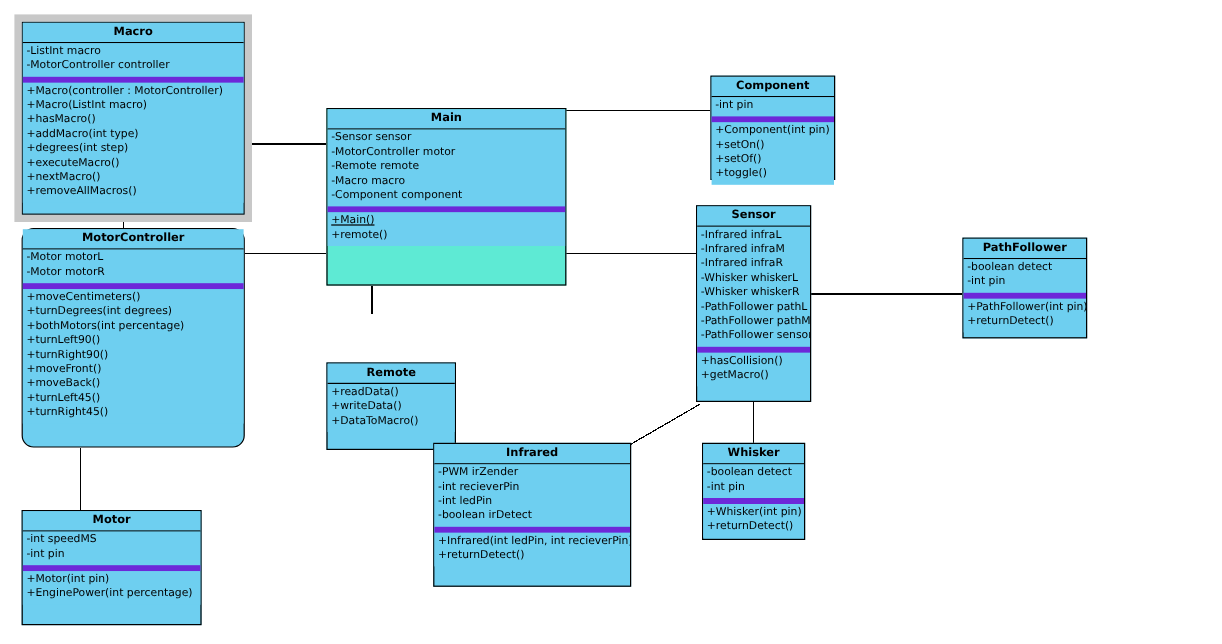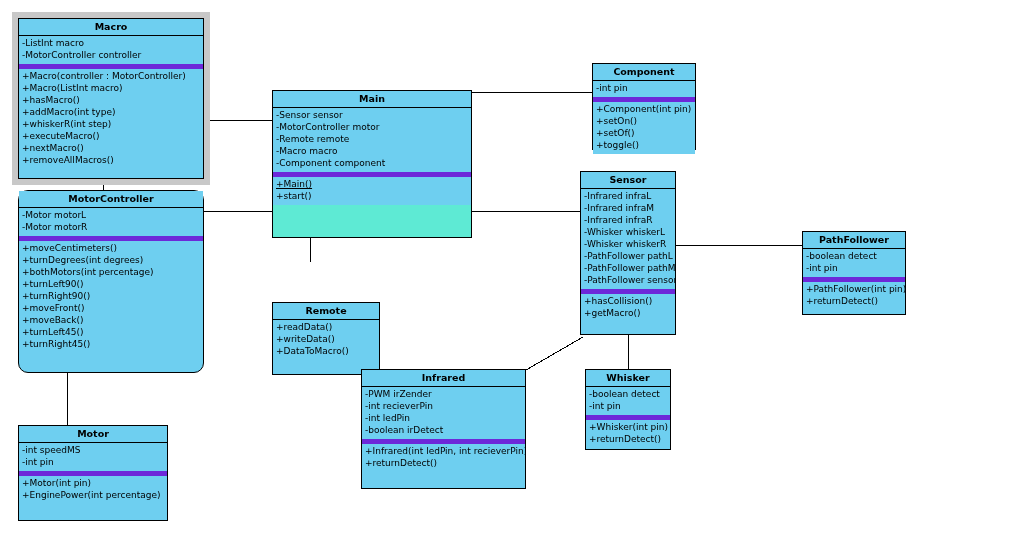--- a/index.html
+++ b/index.html
@@ -90,21 +90,21 @@
         <div class="cls-title">Macro</div>
         <div class="cls-section with-rule">
           <div class="cls-row">-ListInt macro</div>
           <div class="cls-row">-MotorController controller</div>
         </div>
         <div class="cls-section">
           <div class="cls-row">+Macro(controller : MotorController)</div>
           <div class="cls-row">+Macro(ListInt macro)</div>
           <div class="cls-row">+hasMacro()</div>
           <div class="cls-row">+addMacro(int type)</div>
-          <div class="cls-row">+whiskerR(int step)</div>
+          <div class="cls-row">+degrees(int step)</div>
           <div class="cls-row">+executeMacro()</div>
           <div class="cls-row">+nextMacro()</div>
           <div class="cls-row">+removeAllMacros()</div>
         </div>
       </div>
       <div class="uml-class" style="left: 18px; top: 190px; width: 186px; height: 183px; background: rgb(110, 207, 240); border-color: rgb(0, 0, 0); border-radius: 10px;">
         <div class="cls-title">MotorController</div>
         <div class="cls-section with-rule">
           <div class="cls-row">-Motor motorL</div>
           <div class="cls-row">-Motor motorR</div>
@@ -136,21 +136,21 @@
         <div class="cls-title">Main</div>
         <div class="cls-section with-rule">
           <div class="cls-row">-Sensor sensor</div>
           <div class="cls-row">-MotorController motor</div>
           <div class="cls-row">-Remote remote</div>
           <div class="cls-row">-Macro macro</div>
           <div class="cls-row">-Component component</div>
         </div>
         <div class="cls-section">
           <div class="cls-row static">+Main()</div>
-          <div class="cls-row">+start()</div>
+          <div class="cls-row">+remote()</div>
         </div>
       </div>
       <div class="uml-class" style="left: 272px; top: 262px; width: 108px; height: 73px; background: rgb(110, 207, 240); border-color: rgb(0, 0, 0); margin-top: 40px;">
         <div class="cls-title">Remote</div>
         <div class="cls-section">
           <div class="cls-row">+readData()</div>
           <div class="cls-row">+writeData()</div>
           <div class="cls-row">+DataToMacro()</div>
         </div>
       </div>
@@ -176,21 +176,21 @@
           <div class="cls-row">-Whisker whiskerR</div>
           <div class="cls-row">-PathFollower pathL</div>
           <div class="cls-row">-PathFollower pathM</div>
           <div class="cls-row">-PathFollower sensor</div>
         </div>
         <div class="cls-section">
           <div class="cls-row">+hasCollision()</div>
           <div class="cls-row">+getMacro()</div>
         </div>
       </div>
-      <div class="uml-class" style="left: 802px; top: 198px; width: 104px; height: 84px; background: rgb(110, 207, 240); border-color: rgb(0, 0, 0); margin-top: 33px;">
+      <div class="uml-class" style="left: 802px; top: 198px; width: 104px; height: 84px; background: rgb(110, 207, 240); border-color: rgb(0, 0, 0);">
         <div class="cls-title">PathFollower</div>
         <div class="cls-section with-rule">
           <div class="cls-row">-boolean detect</div>
           <div class="cls-row">-int pin</div>
         </div>
         <div class="cls-section">
           <div class="cls-row">+PathFollower(int pin)</div>
           <div class="cls-row">+returnDetect()</div>
         </div>
       </div>

